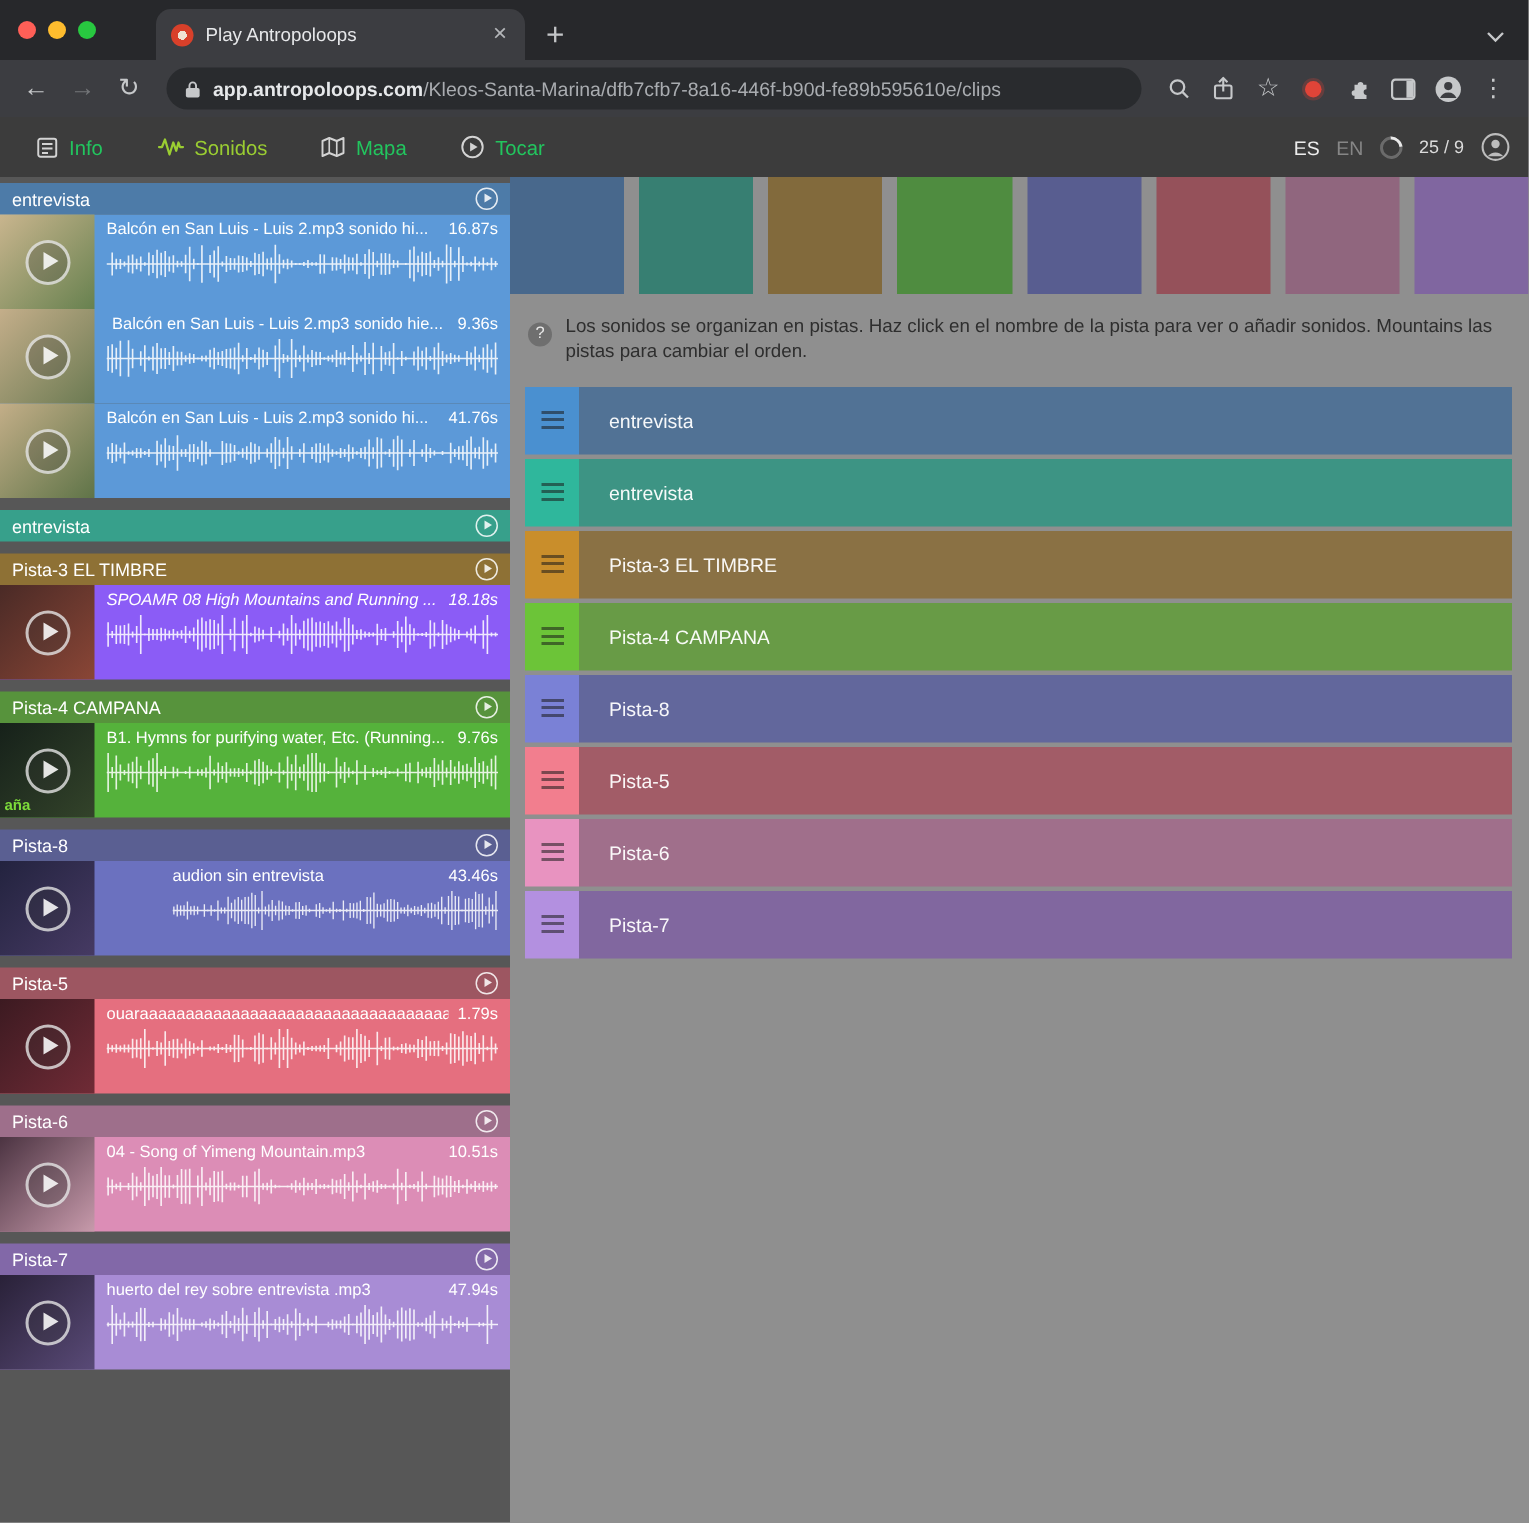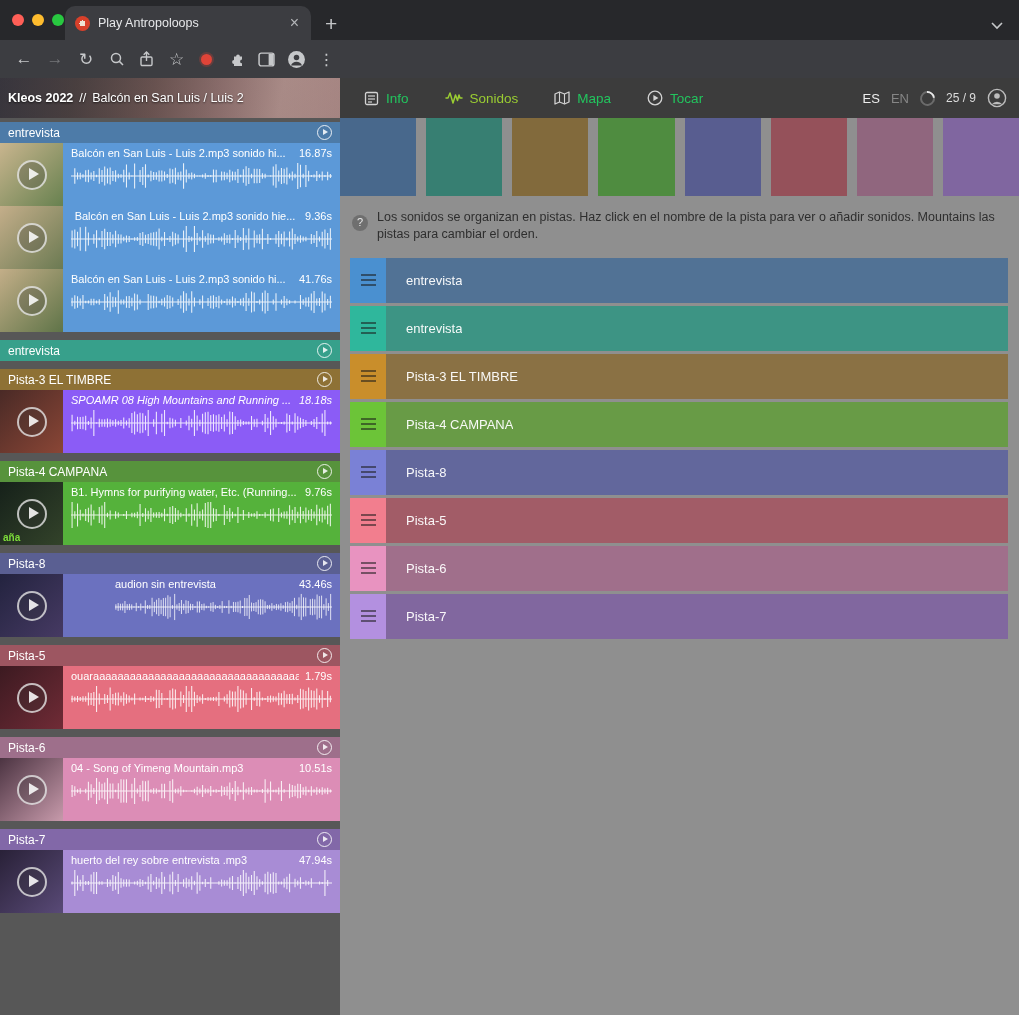--- a/index.html
+++ b/index.html
@@ -5,21 +5,21 @@
   *{box-sizing:border-box;margin:0;padding:0}
   html,body{width:1019px;height:1015px;overflow:hidden;background:#8f8f8f;
     font-family:"Liberation Sans","DejaVu Sans",sans-serif}
   .window{width:1019px;height:1015px;display:flex;flex-direction:column}
 
   
   .tabstrip{height:40px;background:#27282b;position:relative;display:flex;align-items:flex-end;flex:0 0 40px}
   .lights{position:absolute;left:12px;top:14px;display:flex;gap:8px}
   .light{width:12px;height:12px;border-radius:50%}
   .light.red{background:#ff5f57}.light.yellow{background:#febc2e}.light.green{background:#28c840}
-  .tab{margin-left:65px;width:246px;height:34px;background:#3c3d41;border-radius:10px 10px 0 0;
+  .tab{margin-left:104px;width:246px;height:34px;background:#3c3d41;border-radius:10px 10px 0 0;
     display:flex;align-items:center;padding:0 10px;gap:8px}
   .favicon{width:15px;height:15px;border-radius:50%;background:radial-gradient(circle at 50% 50%,#f0e3d4 0 3px,#d8402a 3px 8px);flex:0 0 15px}
   .tabtitle{flex:1;font-size:12.5px;color:#e7e8ea;white-space:nowrap;overflow:hidden}
   .tabclose{color:#b4b6b9;font-size:16px;line-height:1;padding:0 2px}
   .newtab{color:#c3c5c7;font-size:21px;margin:0 0 6px 14px;line-height:1}
   .tabchevron{position:absolute;right:16px;top:16px}
 
   
   .toolbar{height:38px;background:#3c3d41;display:flex;align-items:center;padding:0 10px;gap:3px;flex:0 0 38px}
   .navbtn{width:28px;height:28px;display:flex;align-items:center;justify-content:center;color:#c6c8ca;font-size:17px}
@@ -106,20 +106,29 @@
       <svg width="12" height="8" viewBox="0 0 12 8">
           <path d="M1 1l5 5 5-5" fill="none" stroke="#c6c8ca" stroke-width="1.6"></path>
         </svg>
     </span>
   </div>
 
   <div class="toolbar">
     <span class="navbtn">←</span>
     <span class="navbtn disabled">→</span>
     <span class="navbtn">↻</span>
+    <div class="urlbar">
+      <span style="display:flex">
+        <svg width="11" height="13" viewBox="0 0 12 14">
+            <rect x="1" y="6" width="10" height="7" rx="1.4" fill="#c6c8ca"></rect>
+            <path d="M3.6 6V4.4a2.4 2.4 0 0 1 4.8 0V6" fill="none" stroke="#c6c8ca" stroke-width="1.4"></path>
+          </svg>
+      </span>
+      <span class="urltext"><b>app.antropoloops.com</b><span class="urlpath">/Kleos-Santa-Marina/dfb7cfb7-8a16-446f-b90d-fe89b595610e/clips</span></span>
+    </div>
     <span class="tbicon">
       <svg width="16" height="16" viewBox="0 0 16 16">
           <circle cx="7" cy="7" r="4.5" fill="none" stroke="#c6c8ca" stroke-width="1.5"></circle>
           <line x1="10.4" y1="10.4" x2="14" y2="14" stroke="#c6c8ca" stroke-width="1.5"></line>
         </svg>
     </span>
     <span class="tbicon">
       <svg width="15" height="16" viewBox="0 0 14 16">
           <rect x="1.5" y="6" width="11" height="8.5" rx="1.2" fill="none" stroke="#c6c8ca" stroke-width="1.4"></rect>
           <path d="M7 10V1.5" stroke="#c6c8ca" stroke-width="1.4"></path>
@@ -145,25 +154,20 @@
       <svg width="19" height="19" viewBox="0 0 18 18">
           <circle cx="9" cy="9" r="8" fill="#c6c8ca"></circle>
           <circle cx="9" cy="7" r="2.6" fill="#3c3d41"></circle>
           <path d="M3.8 14.6a5.6 5.6 0 0 1 10.4 0z" fill="#3c3d41"></path>
         </svg>
     </span>
     <span class="tbicon" style="font-size:16px">⋮</span>
   </div>
 
   <div class="appheader">
-    <div class="crumbwrap">
-      <span class="crumb project">Kleos 2022</span>
-      <span class="crumb">//</span>
-      <span class="crumb">Balcón en San Luis / Luis 2</span>
-    </div>
     <div class="hnav">
       <span class="hnavitem">
         <svg width="15" height="15" viewBox="0 0 15 15">
             <rect x="1.5" y="1.5" width="12" height="12" rx="1.5" fill="none" stroke="#d3d3d3" stroke-width="1.3"></rect>
             <line x1="4" y1="5" x2="11" y2="5" stroke="#d3d3d3" stroke-width="1.2"></line>
             <line x1="4" y1="8" x2="11" y2="8" stroke="#d3d3d3" stroke-width="1.2"></line>
             <line x1="4" y1="11" x2="8" y2="11" stroke="#d3d3d3" stroke-width="1.2"></line>
           </svg>
         <span>Info</span>
       </span>

